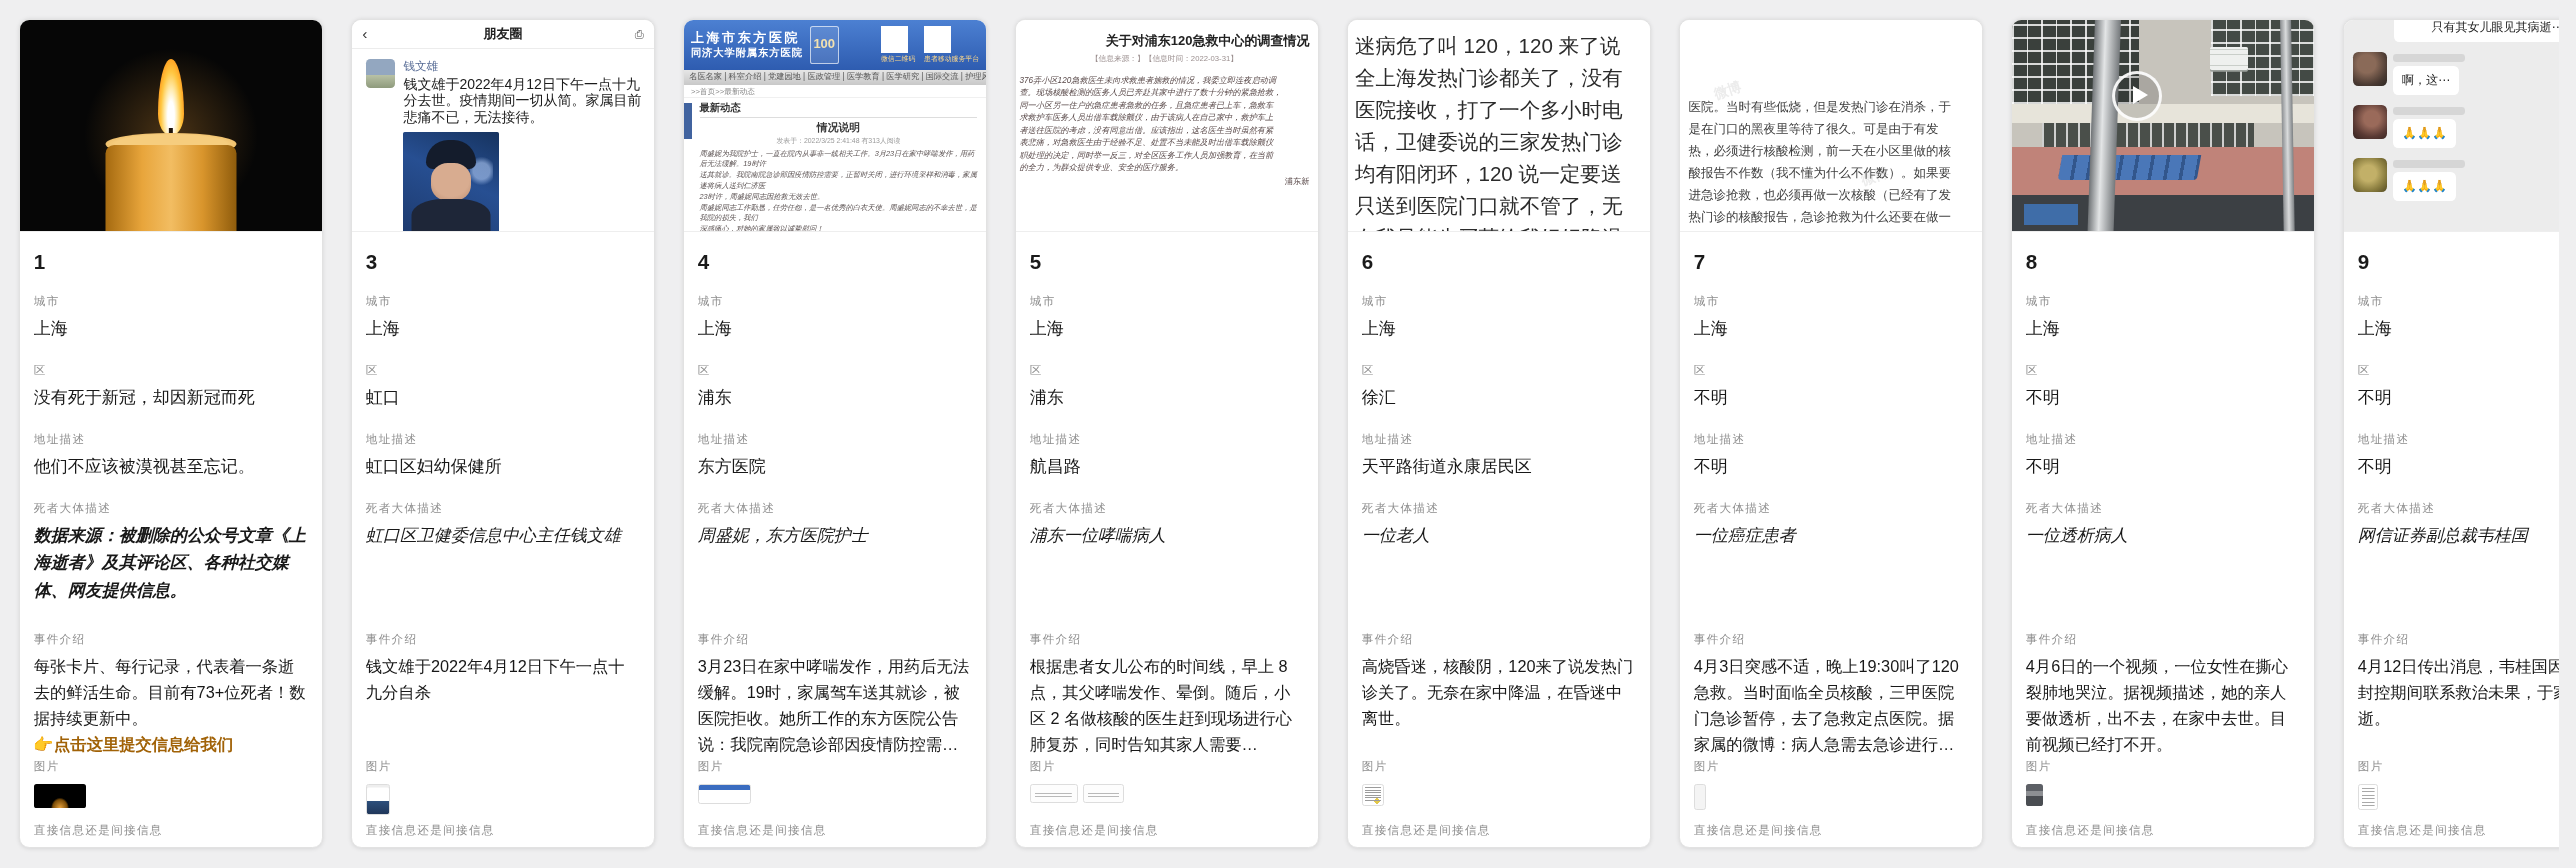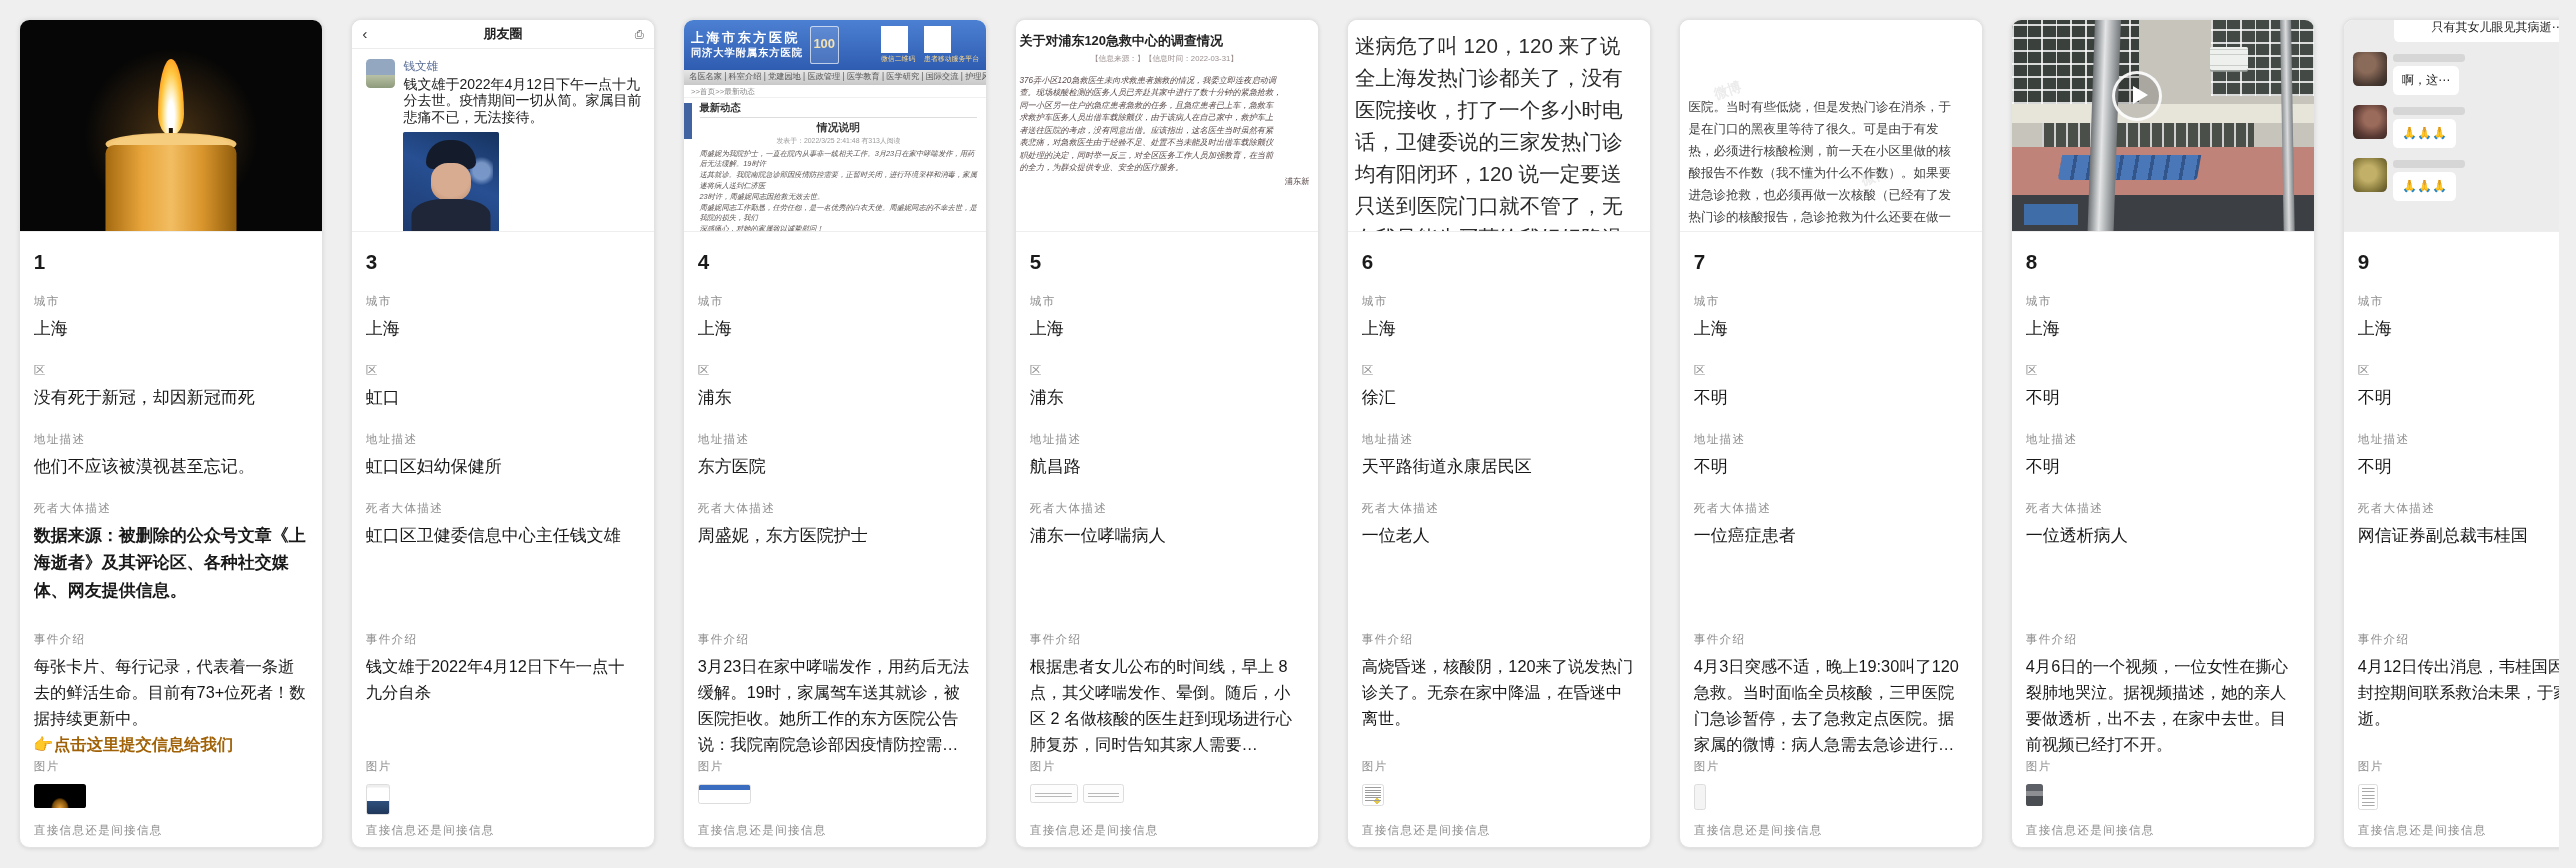--- a/index.html
+++ b/index.html
@@ -14,21 +14,21 @@
   .cardnum { height:62px; padding-top:17px; font-size:20.6px; line-height:26px; font-weight:700; color:#1a1a1a; }
   .fld .lb { font-size:11.6px; color:#8e8e8e; letter-spacing:1.3px; height:20.6px; white-space:nowrap; overflow:hidden; }
   .fld .vl { font-size:17px; color:#181818; line-height:27.5px; }
   .f-short { height:69px; }
   .f-deceased { height:131px; }
   .f-event { height:127px; }
   .f-event .vl { font-size:16.3px; line-height:26px; }
   .f-img { height:64px; }
   .f-info { height:46px; }
   .bold { font-weight:700; }
-  .clamp3 { display:-webkit-box; -webkit-line-clamp:3; -webkit-box-orient:vertical; overflow:hidden; }
+  .clamp3 { display:-webkit-box; -webkit-line-clamp:3; -webkit-box-orient:vertical; overflow:hidden;font-style:italic; }
   .clamp4 { display:-webkit-box; -webkit-line-clamp:4; -webkit-box-orient:vertical; overflow:hidden; }
   .event-link { font-weight:700; color:#a16207; cursor:pointer; }
   .thumbrow { display:flex; gap:5.2px; margin-top:4.3px; align-items:flex-start; }
   .pre { white-space:pre-line;font-style:italic; }
 
   
   .th { border:0.9px solid #ddd; border-radius:2.6px; background:#fff; flex:none; }
   .th-candle { width:52px; height:24px; border:none; background:
      radial-gradient(ellipse 12px 13.8px at 50% 100%, #e8a33d 0%, #7a4c08 60%, #000 75%), #050505; }
   .th-wechat { width:24px; height:31px; background: linear-gradient(#fff 55%, #2d4f7c 55%, #20375a 100%);
@@ -101,21 +101,21 @@
   .hp-crumb { height:13px; font-size:7.7px; color:#888; line-height:13px; padding:0 6.9px; border-bottom:0.9px solid #f0f0f0; }
   .hp-main { position:relative; padding:3.4px 8.6px 0 15.5px; }
   .hp-side { position:absolute; left:0; top:5.2px; width:7.7px; height:36px; background:#41639f; }
   .hp-sec { font-size:10.3px; font-weight:700; color:#333; border-bottom:0.9px solid #ddd; padding-bottom:1.7px; }
   .hp-doctitle { text-align:center; font-size:10.8px; font-weight:700; color:#3a3a3a; margin-top:3.4px; }
   .hp-meta { text-align:center; font-size:6.9px; color:#9a9a9a; margin:0.9px 0 2.6px; }
   .hp-body { font-size:7.3px; color:#5b5252; line-height:10.8px; white-space:pre-line; }
 
   
   .cv-doc { background:#fff; padding:12px 8.6px 0 3.4px; }
-  .doc-title { text-align:left; font-size:13px; font-weight:700; color:#222; }
+  .doc-title { text-align:right; font-size:13px; font-weight:700; color:#222; }
   .doc-meta { text-align:center; font-size:7.7px; color:#9b8f8f; margin:4.3px 0 10.3px; }
   .doc-body { font-size:8.2px; color:#5a4a4a; line-height:12.5px; white-space:pre-line; }
   .doc-sign { font-size:8.2px; color:#5a4a4a; text-align:right; margin-top:1.7px; }
 
   
   .cv-bigtext { background:#fff; padding:10.3px 5.2px 0 6.9px; font-size:20.6px; color:#2b2b2b; line-height:32px; white-space:pre-line; }
 
   
   .cv-weibo { background:#fff; padding:10.3px 5.2px 0 8.6px; font-size:12.5px; color:#3e3e3e; line-height:22px; white-space:pre-line; position:relative; }
   .wb-mark { position:absolute; font-size:13.8px; color:#ececec; transform:rotate(-18deg); font-weight:700; }

